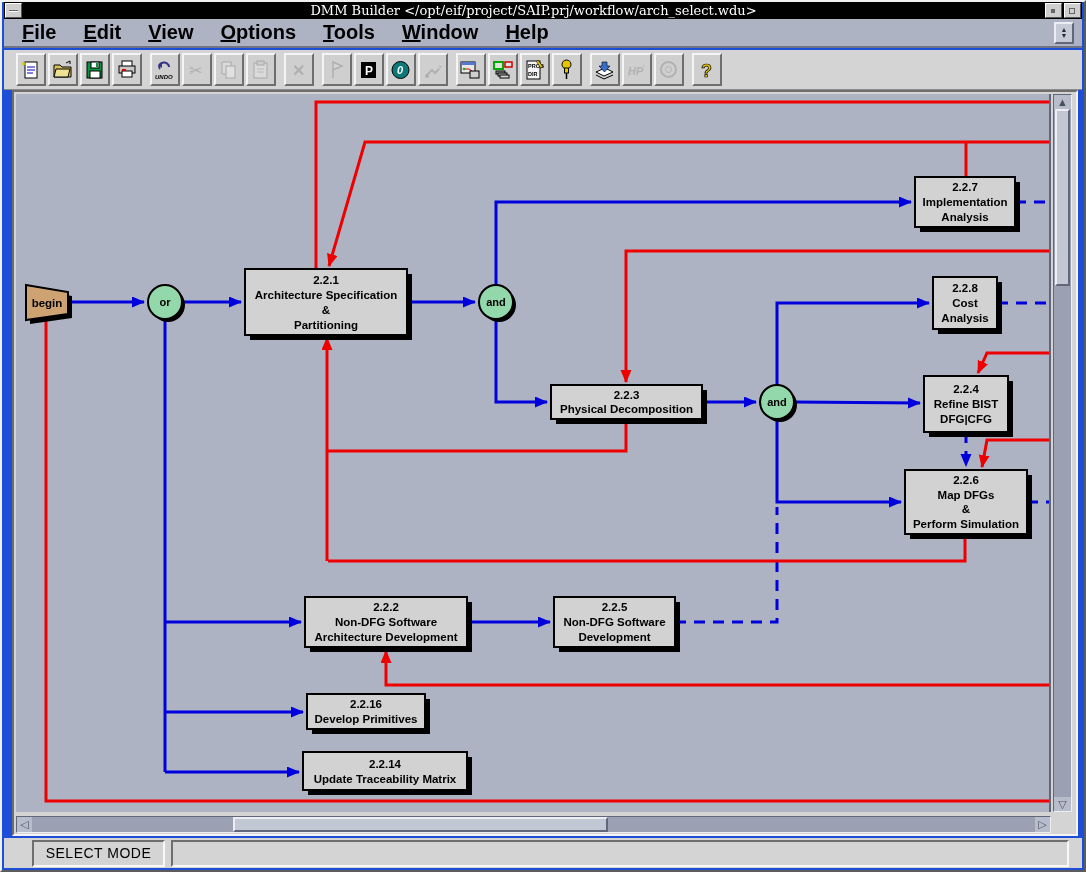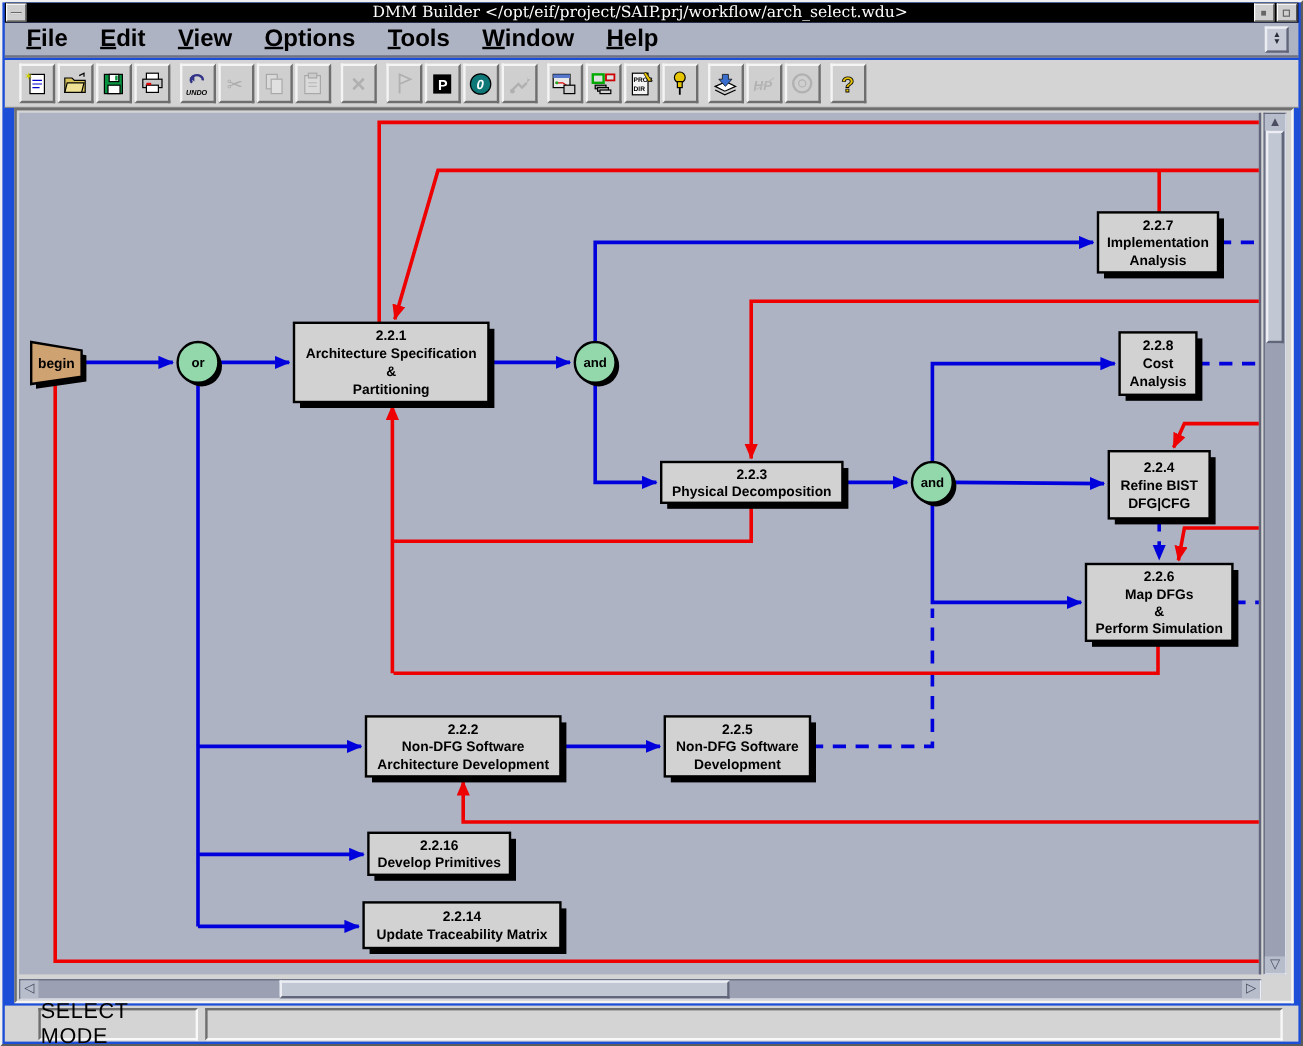--- a/index.html
+++ b/index.html
@@ -48,21 +48,21 @@
   .hscroll{position:absolute;left:2px;top:724px;width:1035px;height:17px;background:#9ba0b2;
     border:1px solid;border-color:#62667a #eceef4 #eceef4 #62667a;}
   .hs-arrow{position:absolute;top:0;width:15px;height:15px;color:#4a4e60;font-size:11px;line-height:15px;
     text-align:center;cursor:pointer;background:#b8bdcc;}
   .hs-thumb{position:absolute;left:216px;top:0;width:375px;height:15px;background:#c2c7d4;
     border:2px solid;border-color:#eceef4 #62667a #62667a #eceef4;cursor:pointer;}
   
   .statusbar{position:absolute;left:2px;top:836px;right:2px;height:30px;background:#d4d4d4;display:flex;align-items:center;}
   .status-panel{height:27px;background:#d4d4d4;border:2px solid;border-color:#6e6e6e #f8f8f8 #f8f8f8 #6e6e6e;
     display:flex;align-items:center;justify-content:center;}
-  .status-mode{margin-left:28px;width:133px;font-size:18px;color:#000;letter-spacing:0.5px;}
+  .status-mode{margin-left:28px;width:133px;font-size:14px;color:#000;letter-spacing:0.5px;}
   .status-msg{margin-left:6px;width:898px;}
 </style>
 </head>
 <body>
 
 <div class="window">
 
   <div class="titlebar">
     <div class="tb-btn">
         <span class="tb-dash"></span>

